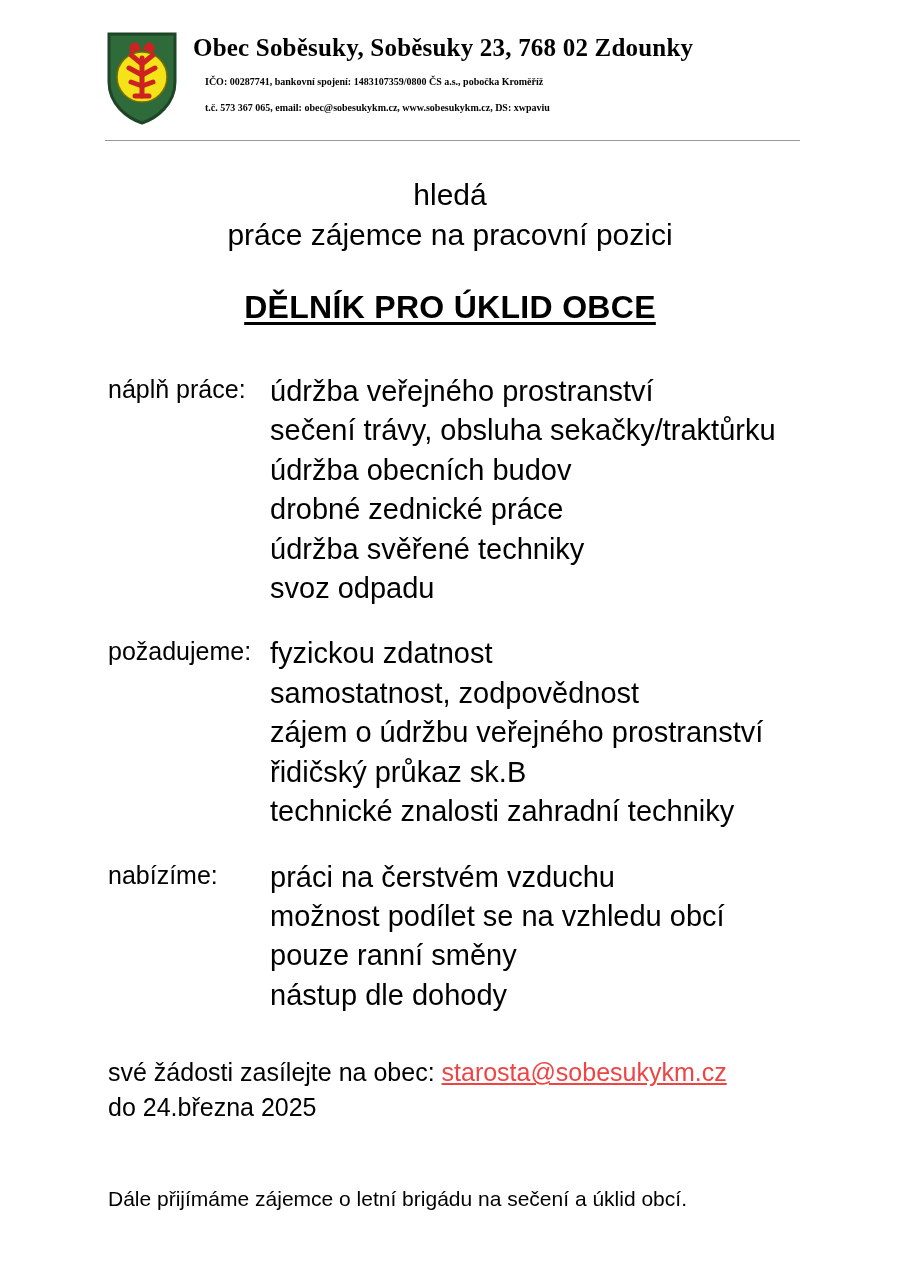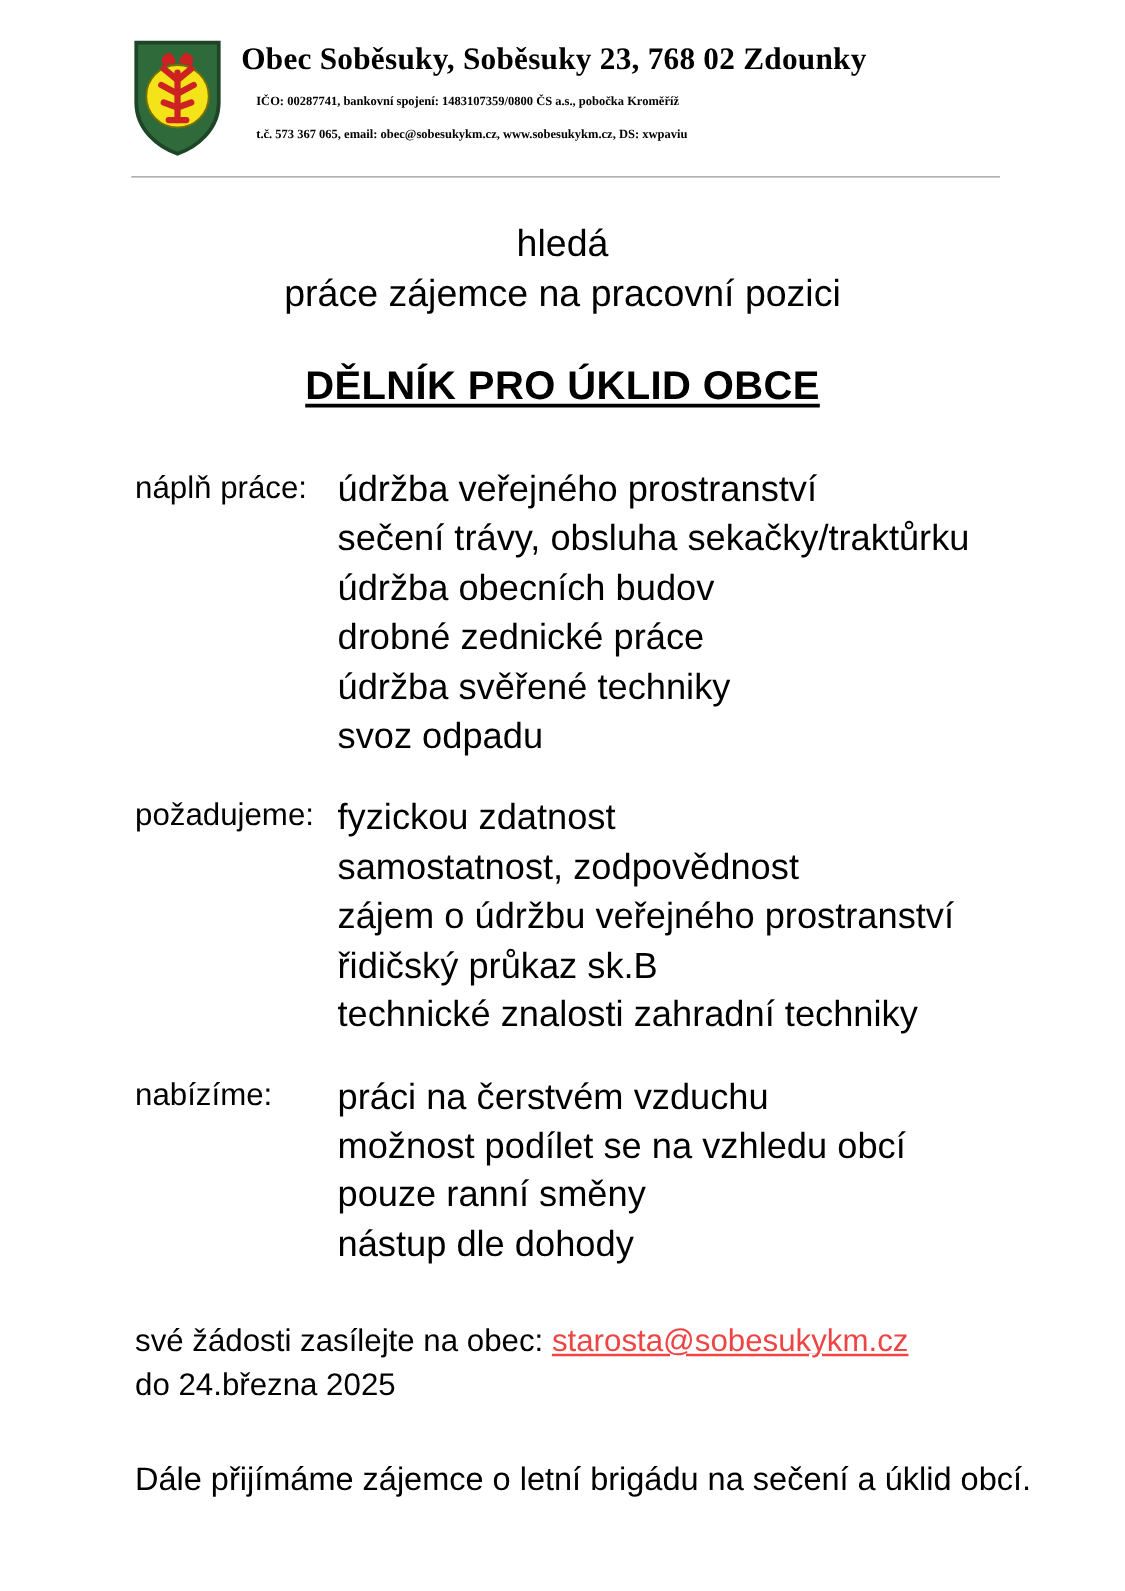--- a/index.html
+++ b/index.html
@@ -113,23 +113,23 @@
   .apply .mailto {
     color: #ef4444;
     text-decoration: underline;
   }
   .deadline {
     padding-left: 48px;
     font-size: 25px;
     line-height: 1.38;
   }
   .note {
-    margin-top: 40px;
-    padding-left: 48px;
-    font-size: 26px;
+    margin-top: 60px;
+    padding-left: 48px;
+    font-size: 21px;
     line-height: 1.4;
   }
 </style>
 </head>
 <body>
 
 <div class="page">
 
   <div class="header">
 

